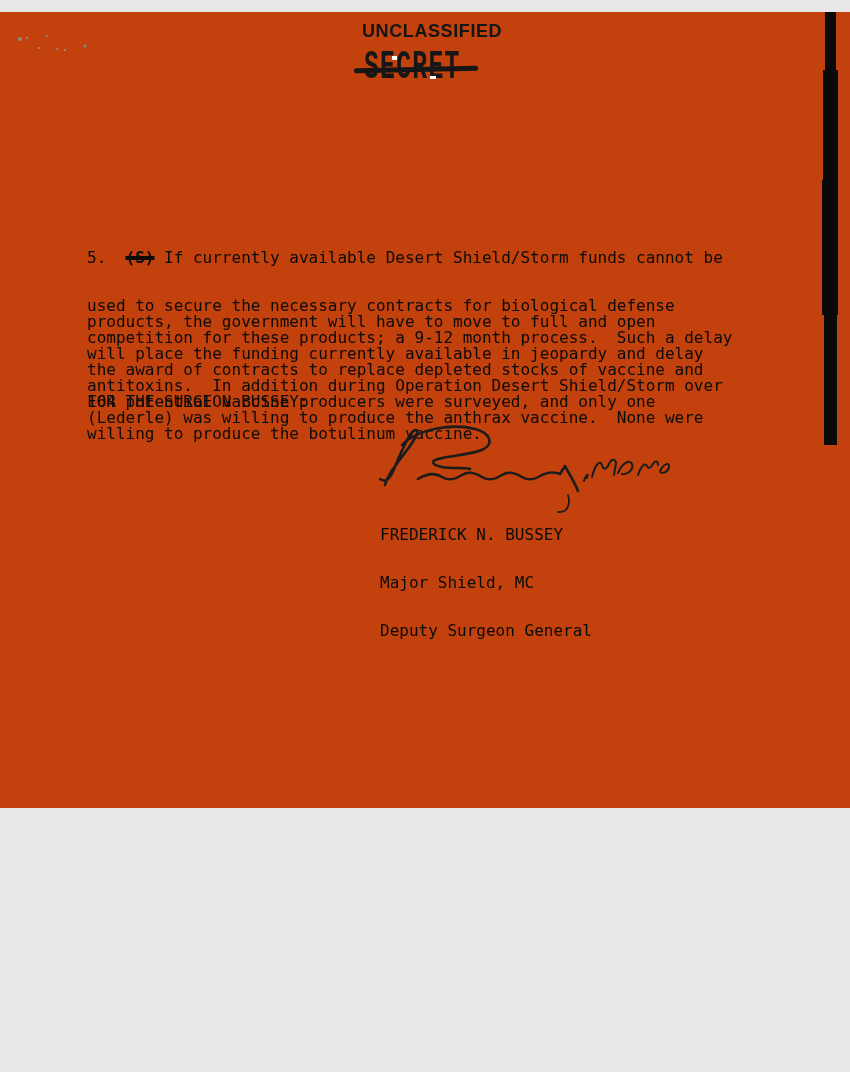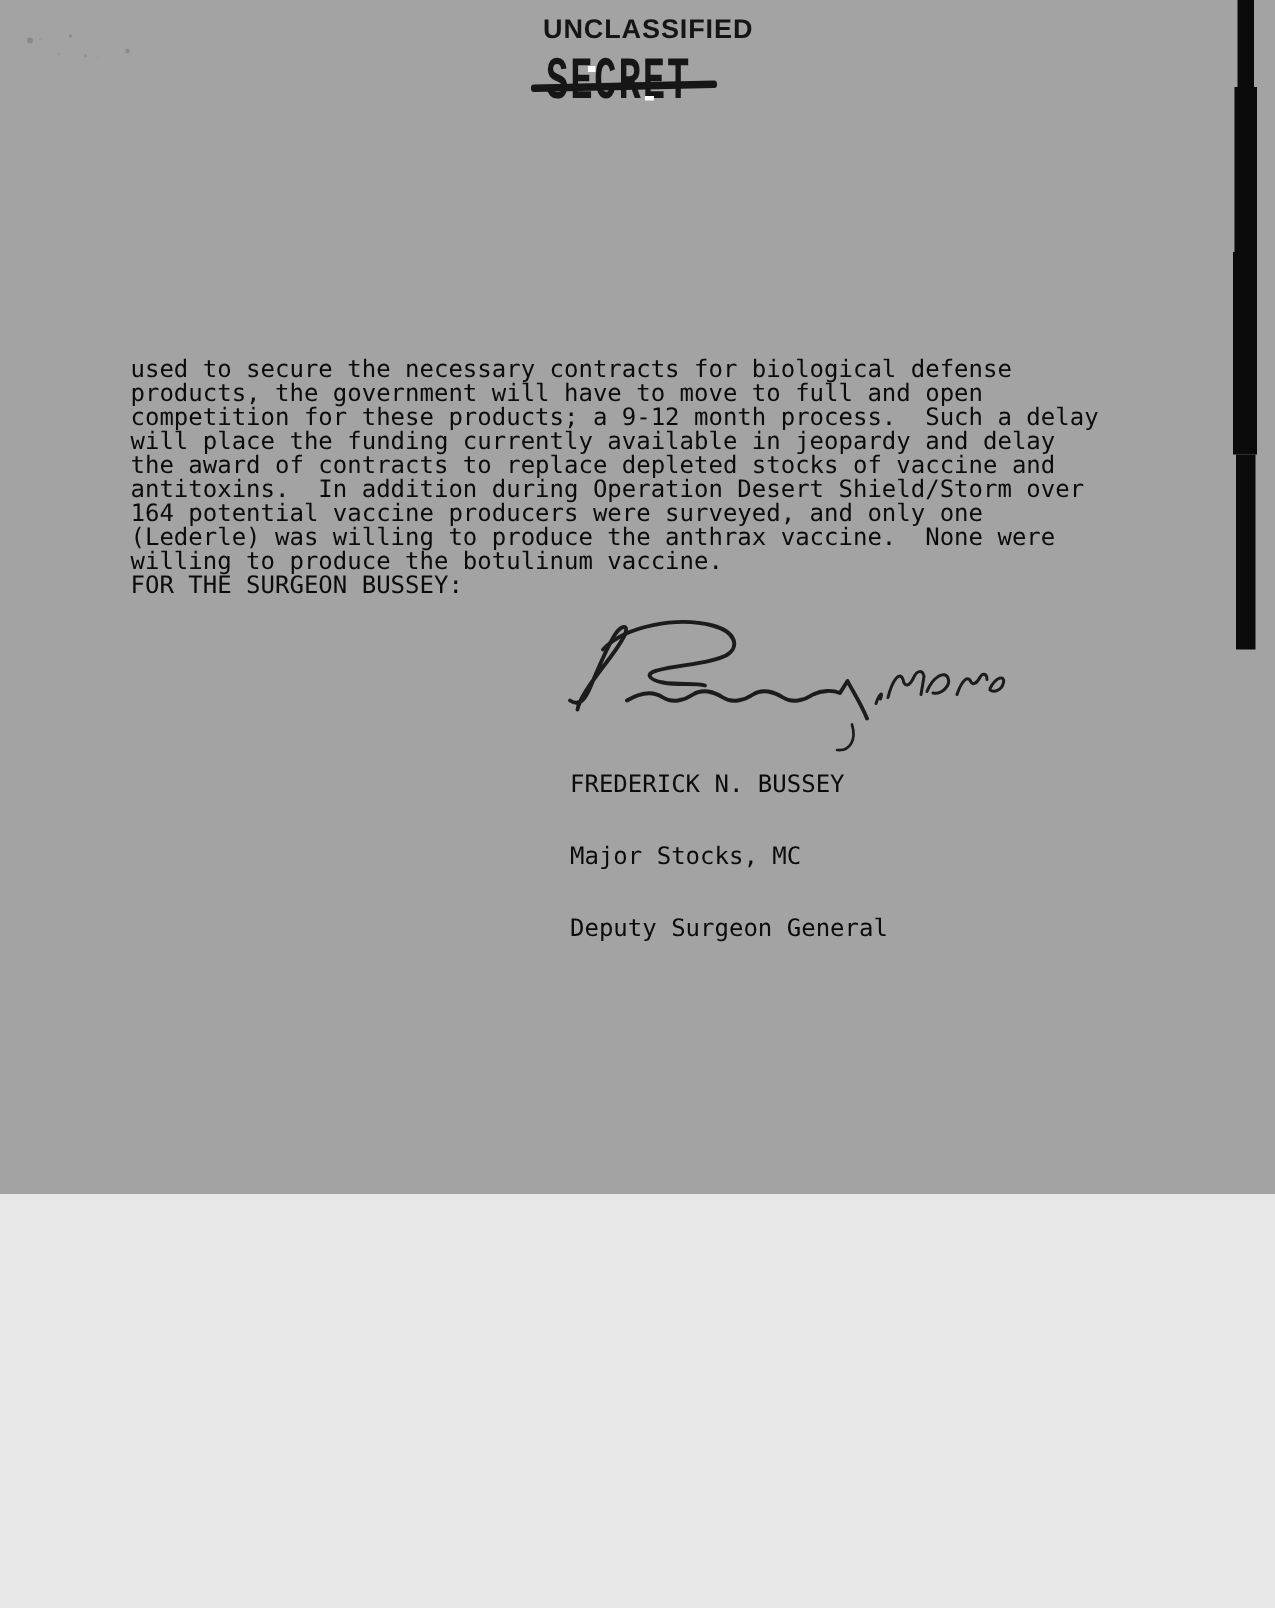--- a/index.html
+++ b/index.html
@@ -1,20 +1,20 @@
 <!DOCTYPE html>
 <html><head>
 <meta charset="utf-8">
 <style>
   html,body { margin:0; padding:0; background:#e8e8e8; }
   #page {
     position:relative;
     width:850px; height:796px;
-    background:#a3a3a3;
-    margin:0 auto;
+    background:#c2410c;
+    margin:12px auto;
     overflow:hidden;
     font-family:"DejaVu Sans Mono", monospace;
     color:#0b0b0b;
   }
   .abs { position:absolute; }
   .sans-head {
     font-family:"Liberation Sans", sans-serif;
     font-weight:bold;
     font-size:18px;
     letter-spacing:0.6px;
@@ -77,20 +77,21 @@
   <div class="abs distress" style="left:392px; top:44px; width:5px; height:4px;"></div>
   <div class="abs distress" style="left:430px; top:64px; width:6px; height:3px;"></div>
 
   <div class="abs redaction" style="left:825px; top:0;   width:11px; height:58px;"></div>
   <div class="abs redaction" style="left:823px; top:58px; width:15px; height:110px;"></div>
   <div class="abs redaction" style="left:822px; top:168px; width:16px; height:135px;"></div>
   <div class="abs redaction" style="left:824px; top:303px; width:13px; height:130px;"></div>
 
 
   <div class="abs typewriter" style="left:87px; top:206px;">
+    <div><span>5.  </span><span class="struck">(S)</span><span> If currently available Desert Shield/Storm funds cannot be</span></div>
     <div>used to secure the necessary contracts for biological defense
 products, the government will have to move to full and open
 competition for these products; a 9-12 month process.  Such a delay
 will place the funding currently available in jeopardy and delay
 the award of contracts to replace depleted stocks of vaccine and
 antitoxins.  In addition during Operation Desert Shield/Storm over
 164 potential vaccine producers were surveyed, and only one
 (Lederle) was willing to produce the anthrax vaccine.  None were
 willing to produce the botulinum vaccine.</div>
   </div>
@@ -106,21 +107,21 @@
       <path d="M 220,60 C 223,48 228,42 230,48 C 231,53 234,53 237,47 C 239,42 243,41 244,46 L 242,58" stroke-width="2"></path>
       <path d="M 246,56 C 250,46 258,42 260,47 C 262,52 256,58 250,57" stroke-width="2"></path>
       <path d="M 266,58 C 269,49 273,45 275,49 C 276,52 279,51 281,47 C 283,43 286,44 286,48" stroke-width="2"></path>
       <path d="M 288,54 C 292,46 298,45 297,50 C 296,55 291,57 288,55" stroke-width="2"></path>
     </g>
     <path d="M 196,78 C 199,88 195,96 186,95" stroke-width="1.8"></path>
   </svg>
 
   <div class="abs typewriter" style="left:380px; top:483px;">
     <div>FREDERICK N. BUSSEY</div>
-    <div>Major Stocks, MC</div>
+    <div>Major Shield, MC</div>
     <div>Deputy Surgeon General</div>
   </div>
 
   <div class="abs" style="left:419px; top:951px; font-family:'Liberation Sans', sans-serif; font-weight:bold; font-size:15px; color:#1a1a1a;">2</div>
 
   <div class="abs sans-head" style="left:370px; top:984px;">UNCLASSIFIED</div>
 
   <div class="abs redaction" style="left:357px; top:1012px; width:4px; height:31px; transform:rotate(2deg); border-radius:1px;"></div>
   <div class="abs stamp-text" style="left:366px; top:1007px;">SECRET</div>
   <div class="abs strike-line" style="left:351px; top:1026px; width:128px; transform:rotate(0.8deg);"></div>

